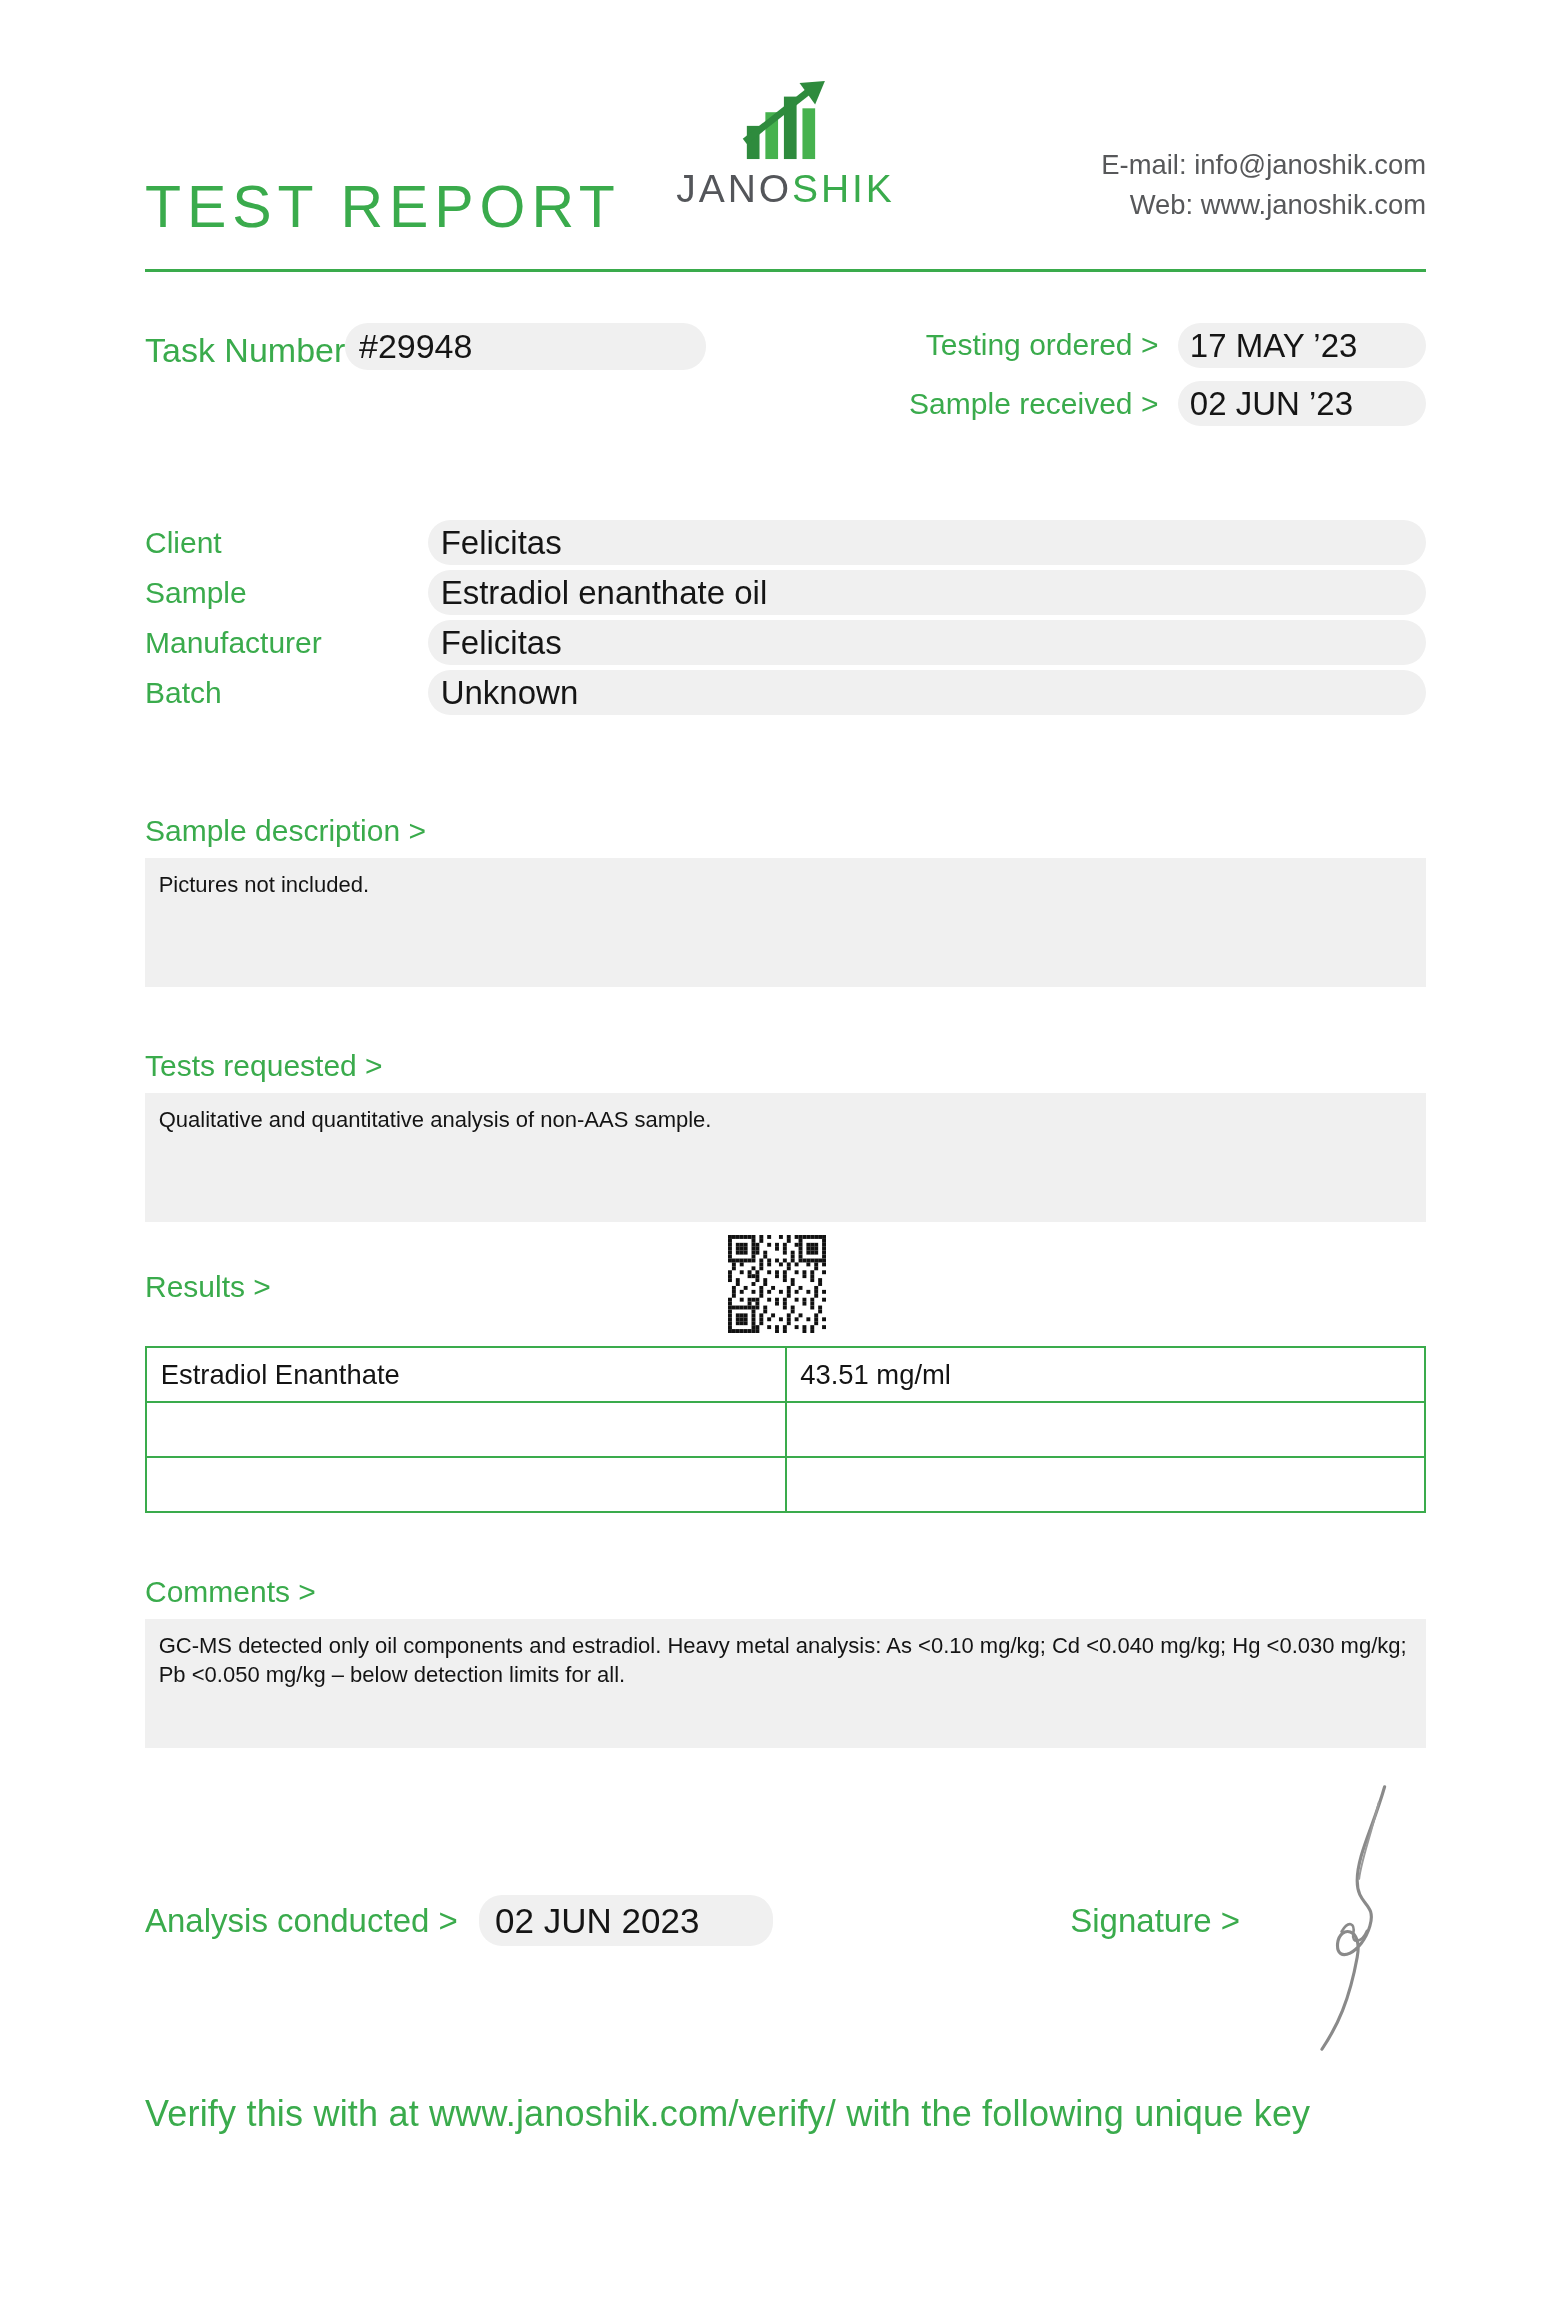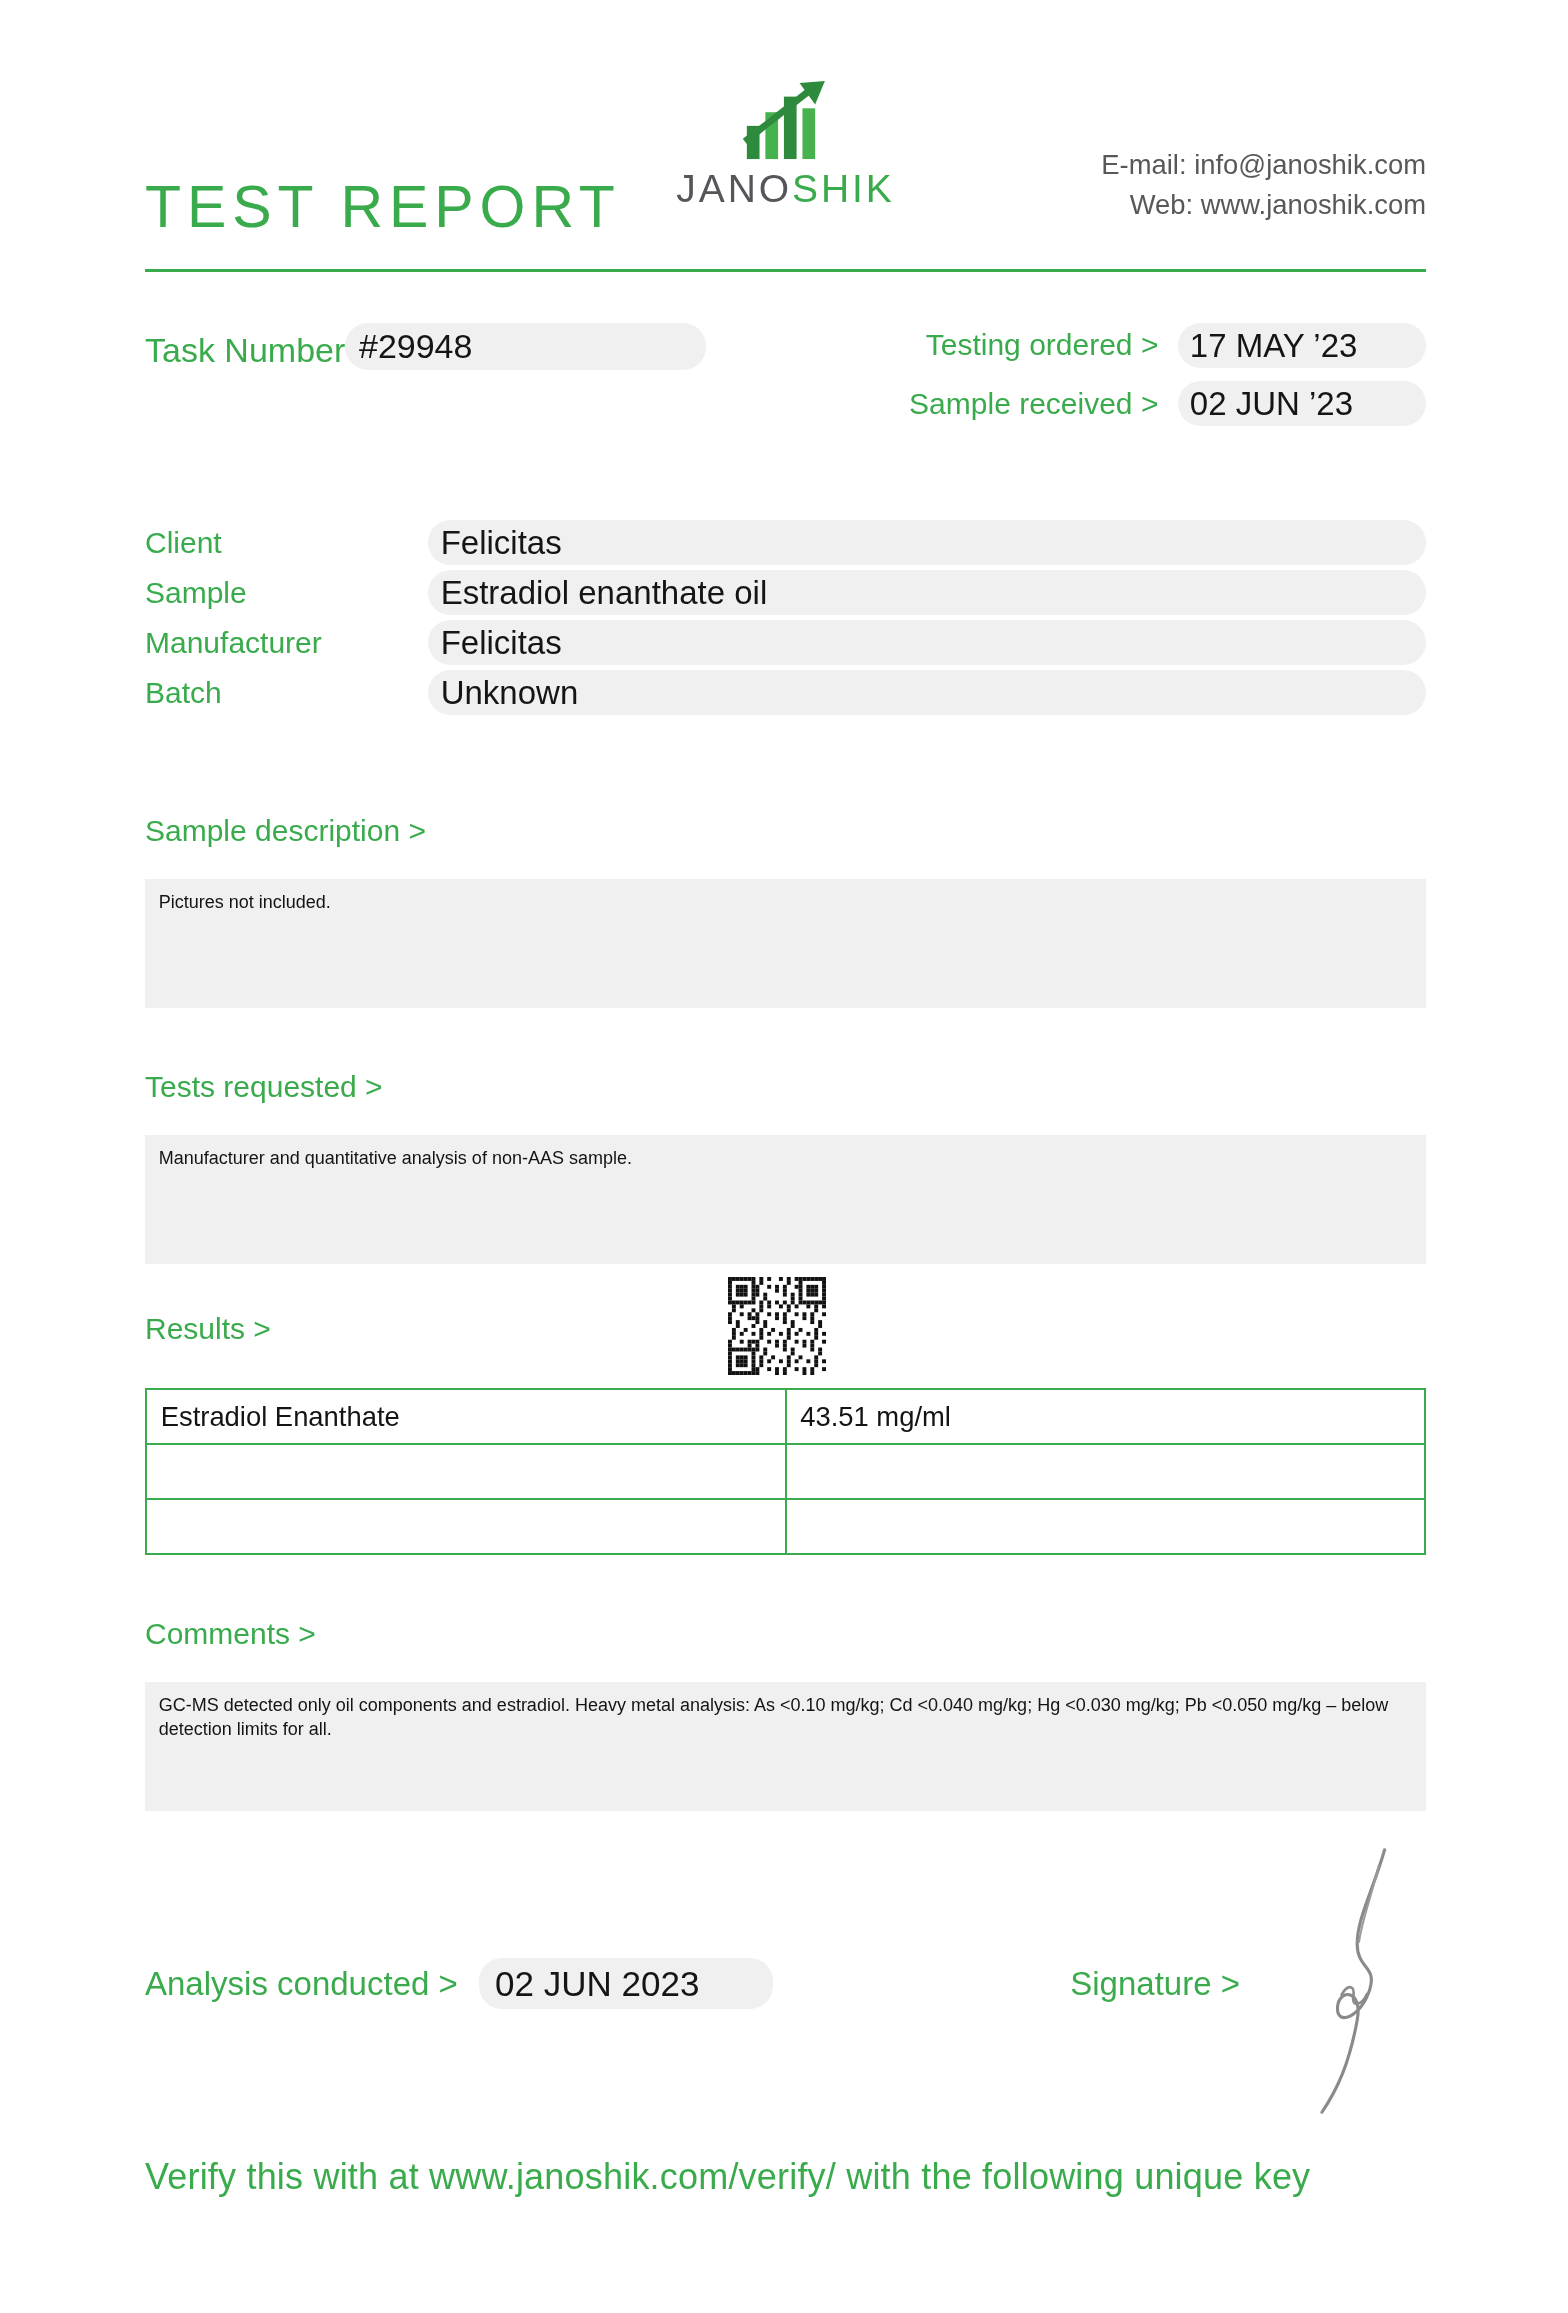--- a/index.html
+++ b/index.html
@@ -44,22 +44,22 @@
   .details{ margin-top:94px; }
   .detail-row{ display:flex; align-items:center; height:45px; margin-bottom:4.9px; }
   .detail-label{ width:283px; font-size:30px; color:var(--green); }
   .detail-value{ flex:1; height:100%; line-height:45px; font-size:33px; padding-left:12.7px; }
 
   
   .sec-heading{ font-size:30px; color:var(--green); line-height:1.2; }
   .mt-lg{ margin-top:98px; }
   .mt-md{ margin-top:61px; }
   .text-box{
-    margin-top:30px; min-height:129px; background:var(--gray);
-    font-size:18px; line-height:1.32; padding:11.8px 13.7px; color:#141414;
+    margin-top:9px; min-height:129px; background:var(--gray);
+    font-size:22px; line-height:1.32; padding:11.8px 13.7px; color:#141414;
   }
 
   
   .results{ position:relative; margin-top:47px; }
   .qr{ position:absolute; left:583px; top:-34px; width:98px; height:98px; }
   table.results-table{ width:100%; border-collapse:collapse; margin-top:41px; }
   table.results-table td{
     border:2px solid var(--green); height:55px; font-size:27.4px;
     padding:0 9.8px 0 13.7px; color:#141414; background:#fff;
   }
@@ -149,21 +149,21 @@
     <div class="detail-row">
       <span class="detail-label">Batch</span>
       <span class="field detail-value">Unknown</span>
     </div>
   </div>
 
   <div class="sec-heading mt-lg">Sample description &gt;</div>
   <div class="text-box">Pictures not included.</div>
 
   <div class="sec-heading mt-md">Tests requested &gt;</div>
-  <div class="text-box">Manufacturer and quantitative analysis of non-AAS sample.</div>
+  <div class="text-box">Qualitative and quantitative analysis of non-AAS sample.</div>
 
   <div class="results">
     <div class="qr"><svg width="98" height="98" viewBox="0 0 100 100" fill="#111">
           <rect x="0" y="0" width="4" height="4"></rect>
           <rect x="4" y="0" width="4" height="4"></rect>
           <rect x="8" y="0" width="4" height="4"></rect>
           <rect x="12" y="0" width="4" height="4"></rect>
           <rect x="16" y="0" width="4" height="4"></rect>
           <rect x="20" y="0" width="4" height="4"></rect>
           <rect x="24" y="0" width="4" height="4"></rect>

